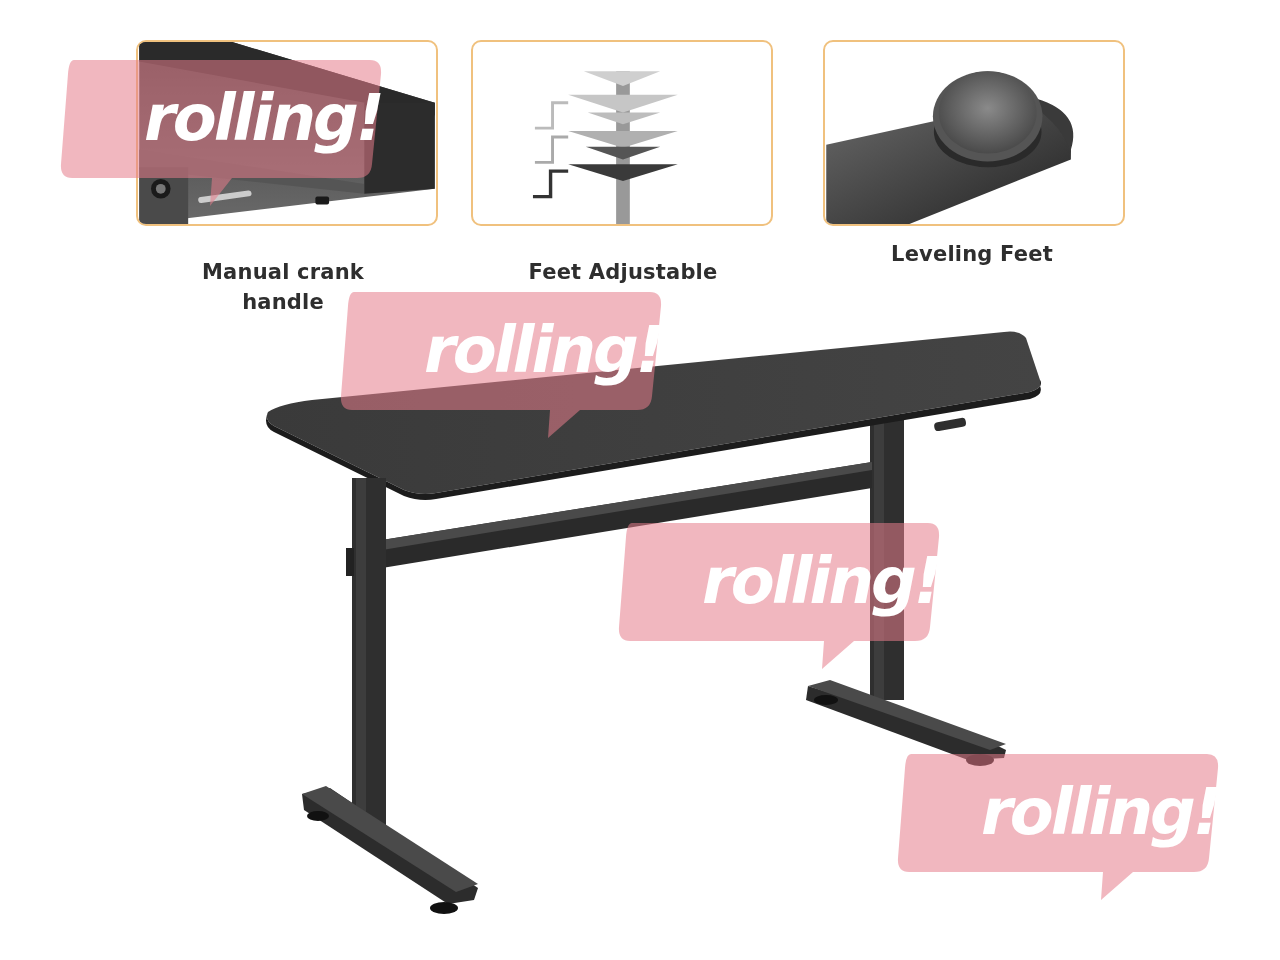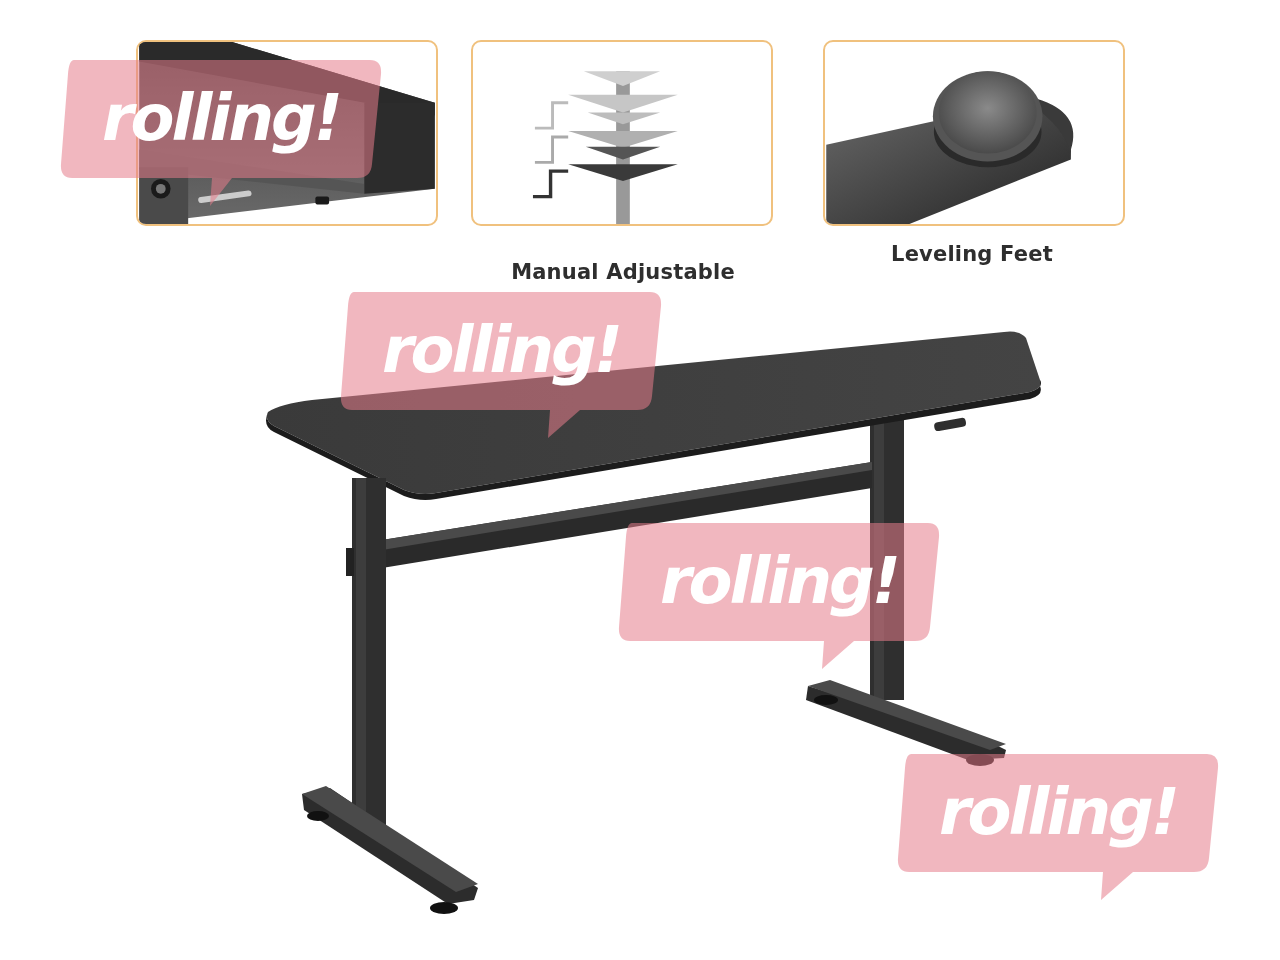--- a/index.html
+++ b/index.html
@@ -6,21 +6,21 @@
   body { width:1280px; height:960px; background:#ffffff; position:relative; overflow:hidden;
          font-family:"DejaVu Sans", sans-serif; }
   .card { position:absolute; top:40px; width:302px; height:186px; border:2px solid #f0c17e;
           border-radius:10px; background:#fff; overflow:hidden; box-sizing:border-box; }
   .card svg { width:100%; height:100%; display:block; }
   .caption { position:absolute; font-weight:bold; font-size:21px; color:#2e2e2e; text-align:center;
              line-height:30px; letter-spacing:0.2px; }
   .scene { position:absolute; left:0; top:0; width:1280px; height:960px; }
   .wm { position:absolute; width:322px; height:150px; }
   .wm svg { width:100%; height:100%; display:block; overflow:visible; }
-  .wm .txt { position:absolute; left:0; right:0; top:18px; text-align:center; color:#ffffff;
+  .wm .txt { position:absolute; left:0; right:0; top:18px; text-align:right; color:#ffffff;
              font-family:"DejaVu Sans", sans-serif; font-weight:bold; font-style:italic;
              font-size:64px; letter-spacing:-3px; line-height:80px; }
 </style>
 </head>
 <body>
 
 <div class="card" style="left:136px;">
   <svg viewBox="0 0 302 186">
     <defs>
       <linearGradient id="g1" x1="0" y1="0" x2="0" y2="1">
@@ -69,23 +69,25 @@
     </defs>
     <polygon points="0,105 215,58 250,85 250,120 85,186 0,186" fill="url(#g3)"></polygon>
     <path d="M215,58 Q262,72 250,110 L250,120 Q250,95 215,68 Z" fill="#3a3a3a"></path>
     <ellipse cx="165" cy="92" rx="55" ry="36" fill="#2a2a2a"></ellipse>
     <ellipse cx="165" cy="76" rx="56" ry="46" fill="#555"></ellipse>
     <ellipse cx="165" cy="72" rx="50" ry="42" fill="url(#g3b)"></ellipse>
   </svg>
 </div>
 
 <div class="caption" style="left:180px; top:257px; width:206px;">
+  <div>Manual crank</div>
+  <div>handle</div>
 </div>
 <div class="caption" style="left:488px; top:257px; width:270px;">
-  <div>Manual Adjustable</div>
+  <div>Feet Adjustable</div>
 </div>
 <div class="caption" style="left:870px; top:239px; width:204px;">
   <div>Leveling Feet</div>
 </div>
 
 <svg class="scene" viewBox="0 0 1280 960">
   <defs>
     <linearGradient id="top" x1="0" y1="0" x2="1" y2="0">
       <stop offset="0" stop-color="#3a3a3a"></stop>
         <stop offset="1" stop-color="#444"></stop>

